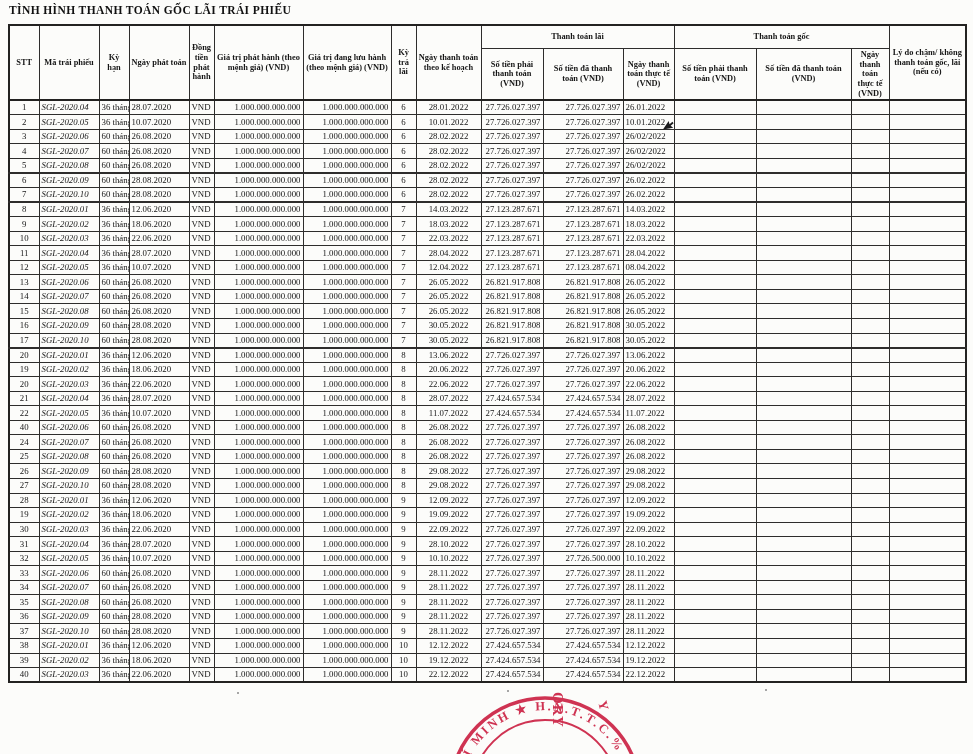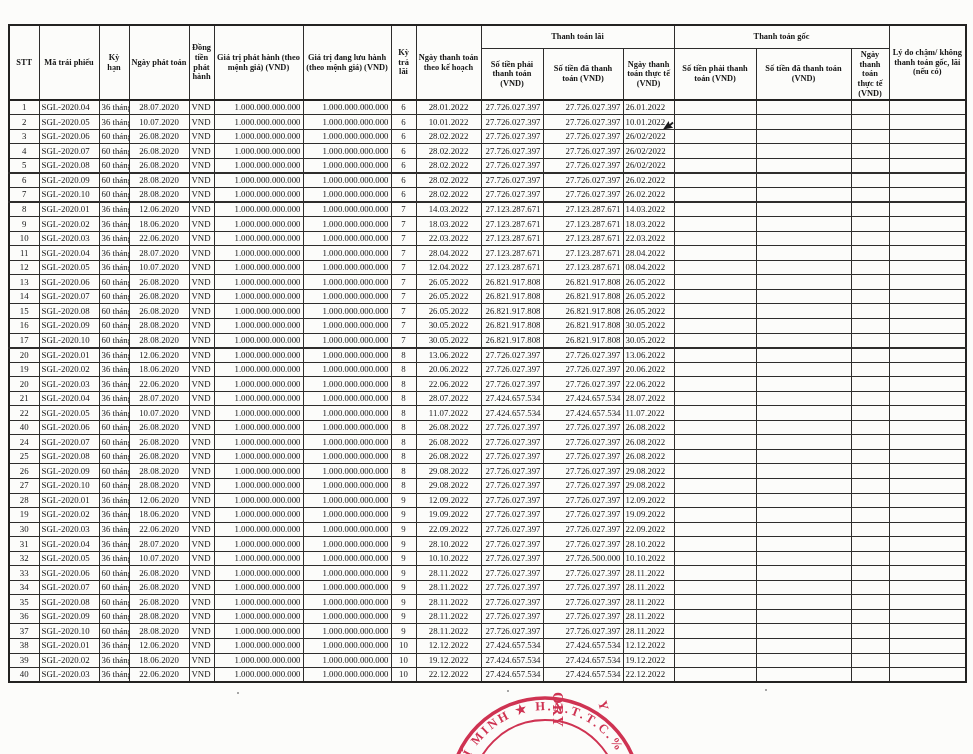--- a/index.html
+++ b/index.html
@@ -38,23 +38,23 @@
   table.bond thead tr.group th{height:20px;}
   table.bond thead tr.sub th{height:42px;}
   table.bond thead{border-bottom:2px solid #232221;}
   table.bond tbody tr{height:14.55px;}
   table.bond tbody td{
     font-size:8.8px;line-height:1;vertical-align:middle;
   }
   tr.heavy td{border-bottom-width:2px;}
   
   td.c0{text-align:center;}
-  td.c1{text-align:left;padding-left:3px;}
+  td.c1{text-align:left;padding-left:3px;font-style:italic;}
   td.c2{text-align:left;padding-left:2px;}
-  td.c3{text-align:center;}
+  td.c3{text-align:left;}
   td.c4{text-align:left;}
   td.c5{text-align:right;padding-right:9px;}
   td.c6{text-align:right;padding-right:6px;}
   td.c7{text-align:center;}
   td.c8{text-align:center;}
   td.c9{text-align:right;padding-right:4px;}
   td.c10{text-align:right;padding-right:4px;}
   td.c11{text-align:left;}
   .cursor{
     position:absolute;left:660px;top:118px;width:12px;height:12px;
@@ -62,20 +62,21 @@
   }
   .speck{position:absolute;width:2px;height:2px;border-radius:50%;background:#8a8a8a;}
   .stamp{position:absolute;left:452px;top:686px;width:186px;height:68px;}
   .stamp svg{display:block;}
 </style>
 </head>
 <body>
 
 <div class="page">
 
+  <div class="title">TÌNH HÌNH THANH TOÁN GỐC LÃI TRÁI PHIẾU</div>
 
   <table class="bond">
     <colgroup>
       <col style="width:30px">
         <col style="width:60px">
         <col style="width:30px">
         <col style="width:60px">
       <col style="width:25px">
         <col style="width:89px">
         <col style="width:88px">

